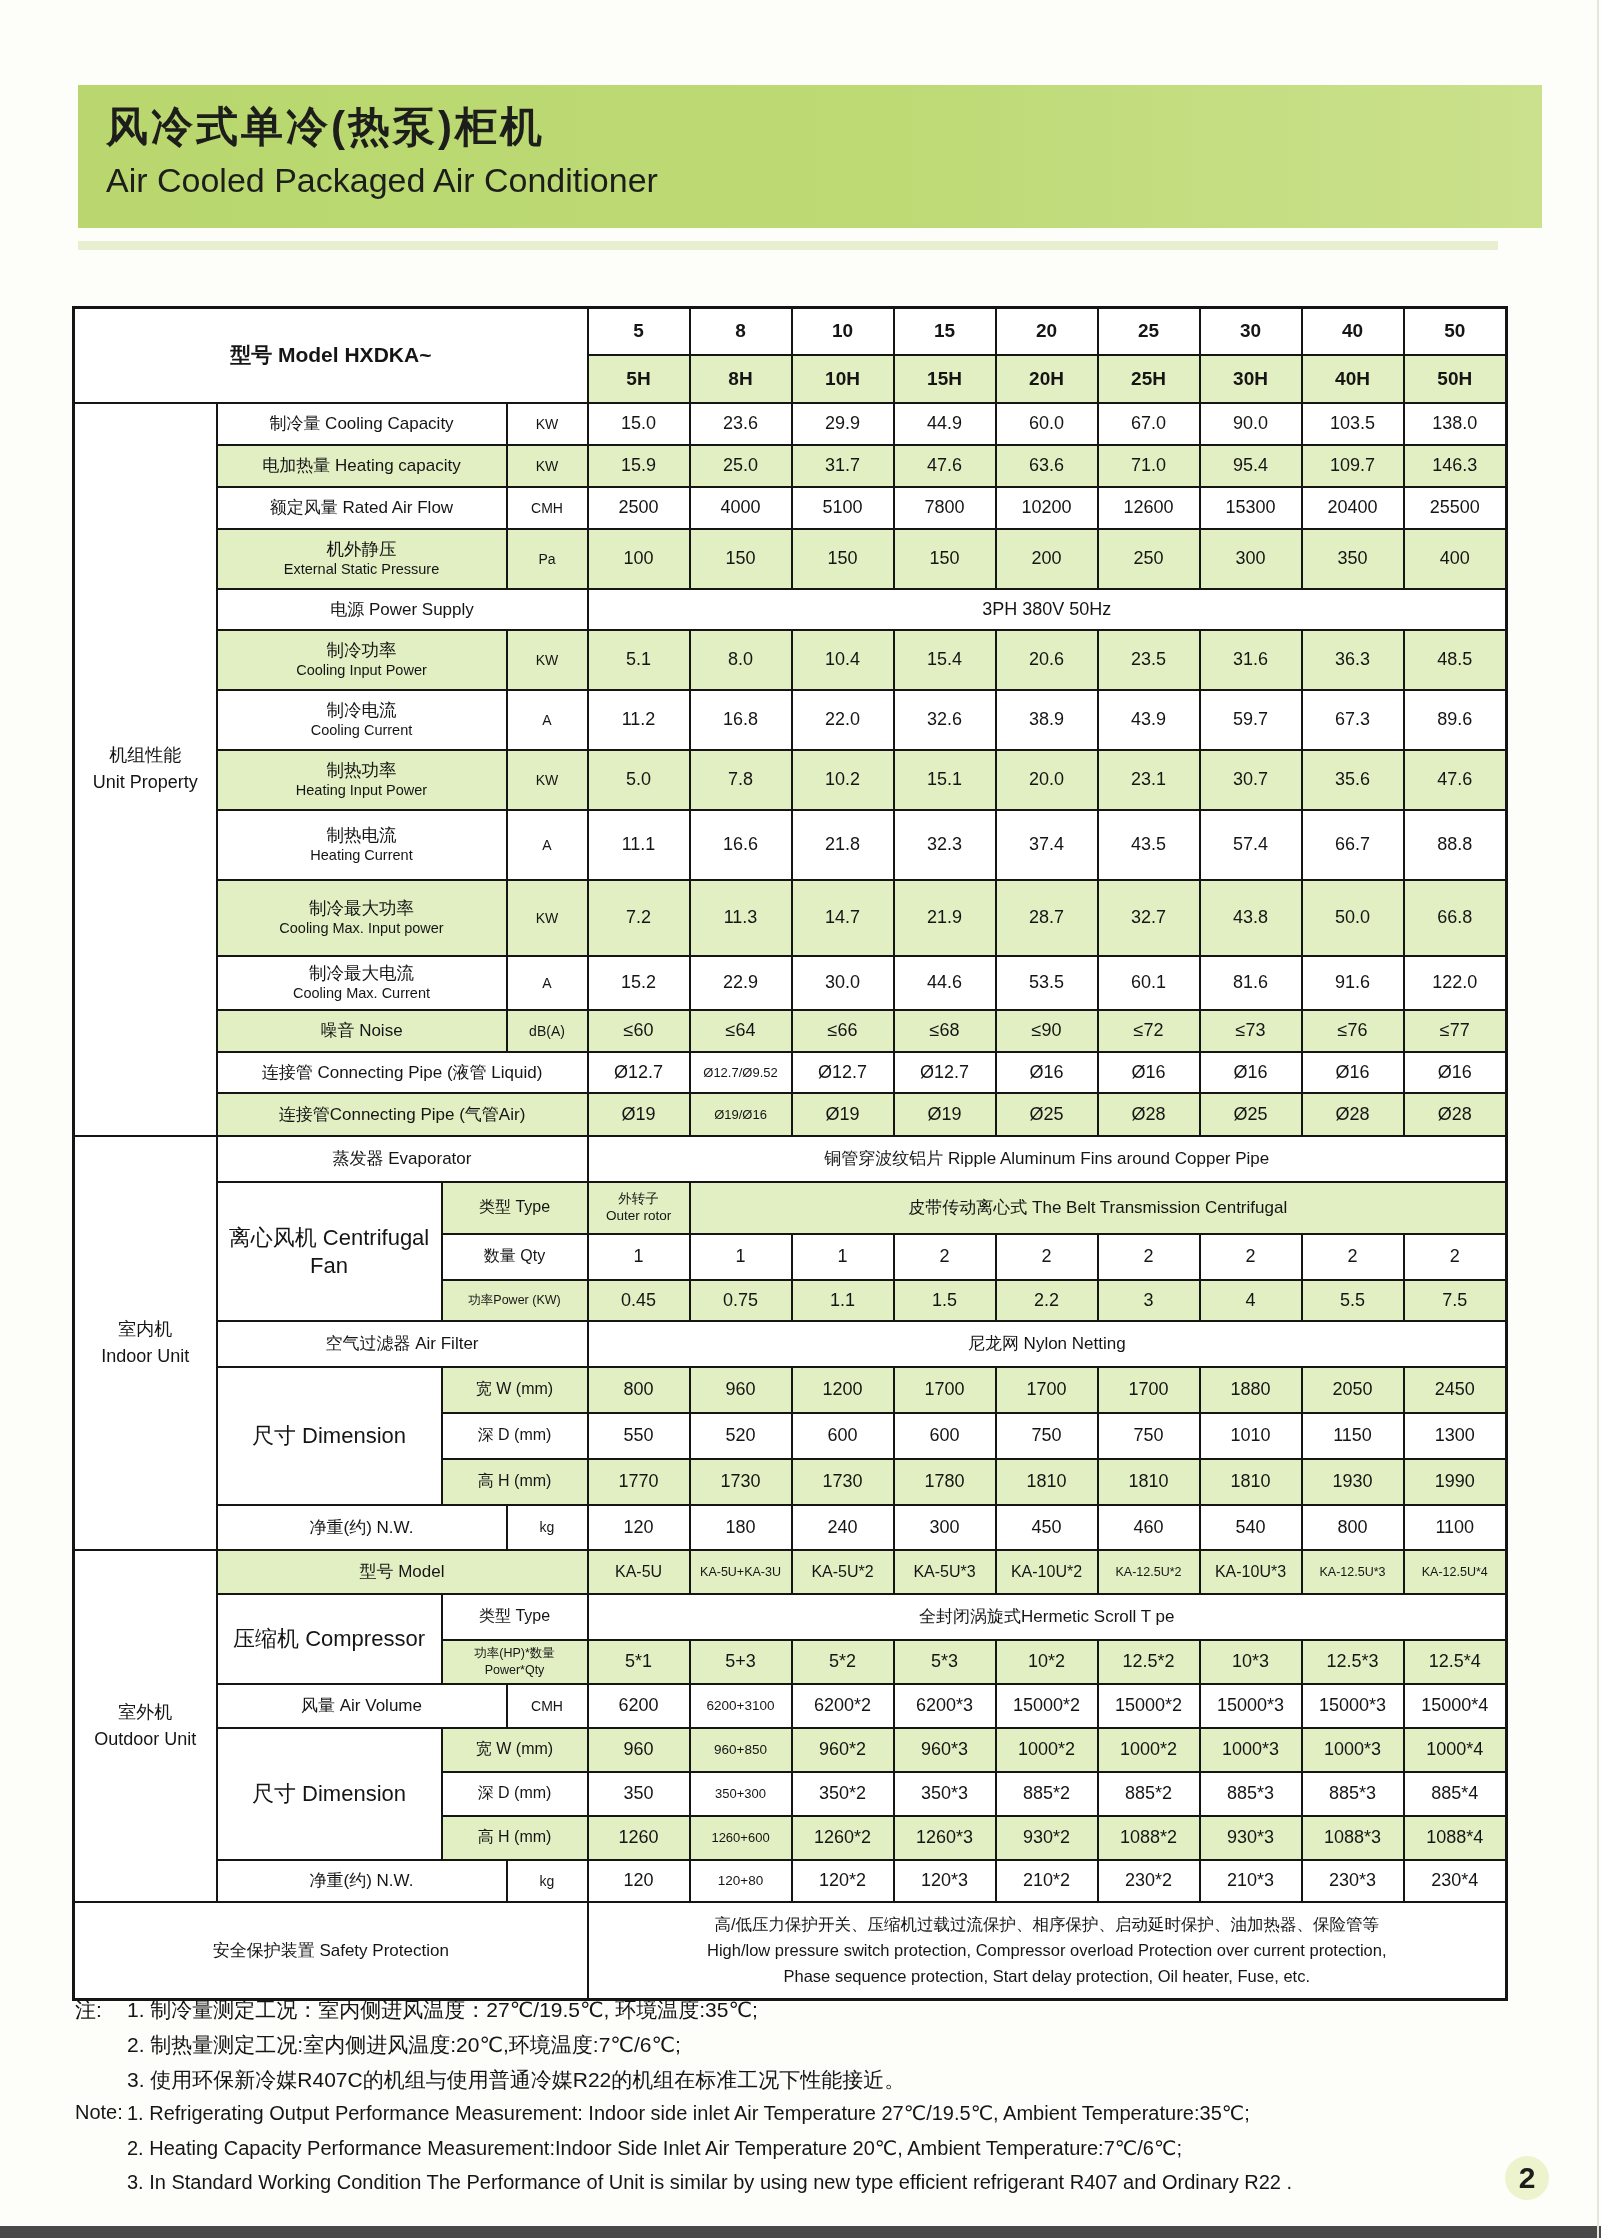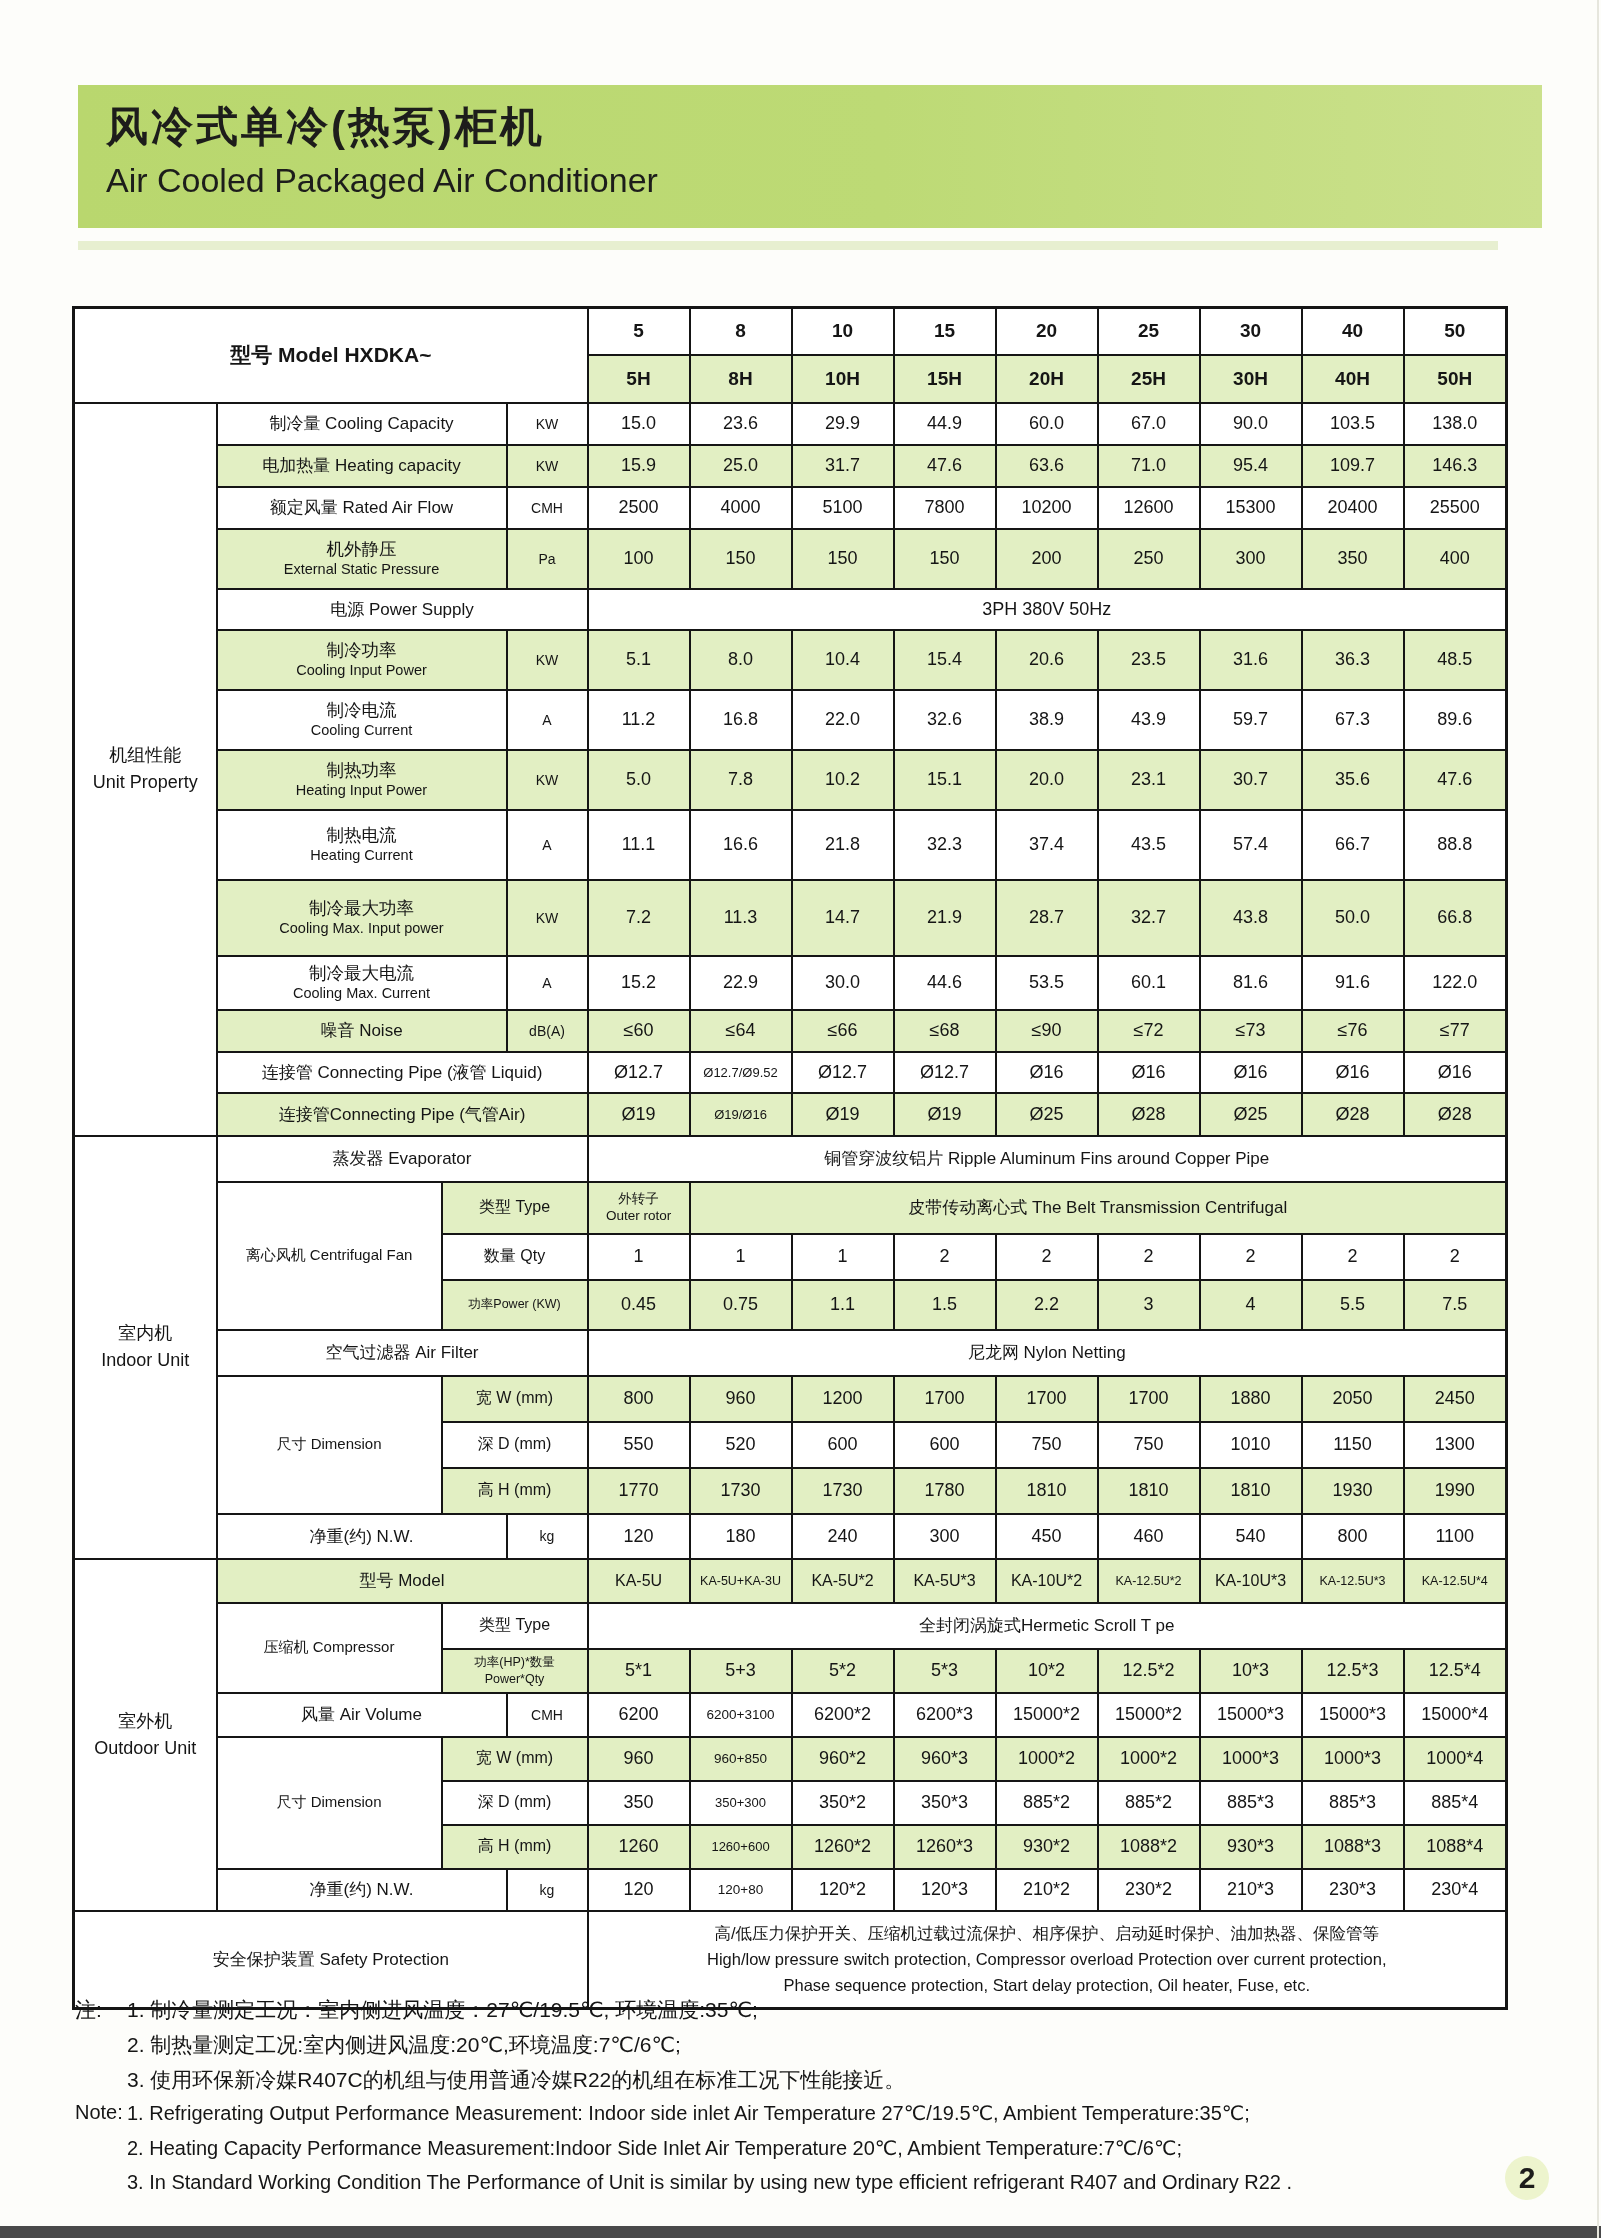--- a/index.html
+++ b/index.html
@@ -32,21 +32,21 @@
   .hcell{font-size:19px;font-weight:bold}
   .sec{font-size:18px;line-height:1.5}
   .multiline{white-space:pre-line}
   .lbl{font-size:17px}
   .cn2{font-size:17.5px;line-height:1.25}
   .en2{font-size:14.5px;line-height:1.25}
   .unit{font-size:14px}
   .val{font-size:18px}
   .span9{font-size:18px}
   .spanv{font-size:17px}
-  .grp{font-size:15px}
+  .grp{font-size:22px}
   .sub{font-size:16px}
   .sub-small{font-size:12.5px;line-height:1.3}
   .rotor{font-size:13.5px;line-height:1.2}
   .c3s td:nth-child(3){font-size:13px}
   .c4s td:nth-child(4){font-size:13.5px}
   .r-model td.val{font-size:16px}
   .r-model td:nth-child(4),.r-model td:nth-child(8),
   .r-model td:nth-child(10),.r-model td:nth-child(11){font-size:12.5px}
   .safety-text{font-size:16.5px;line-height:1.6;text-align:left;padding:4px 8px}
 
@@ -327,21 +327,21 @@
     <td class="w val">1</td>
         <td class="w val">1</td>
         <td class="w val">1</td>
         <td class="w val">2</td>
         <td class="w val">2</td>
         <td class="w val">2</td>
         <td class="w val">2</td>
         <td class="w val">2</td>
         <td class="w val">2</td>
   </tr>
-  <tr style="height:50px">
+  <tr style="height:41px">
     <td class="g sub-small" colspan="2">功率Power (KW)</td>
     <td class="g val">0.45</td>
         <td class="g val">0.75</td>
         <td class="g val">1.1</td>
         <td class="g val">1.5</td>
         <td class="g val">2.2</td>
         <td class="g val">3</td>
         <td class="g val">4</td>
         <td class="g val">5.5</td>
         <td class="g val">7.5</td>

